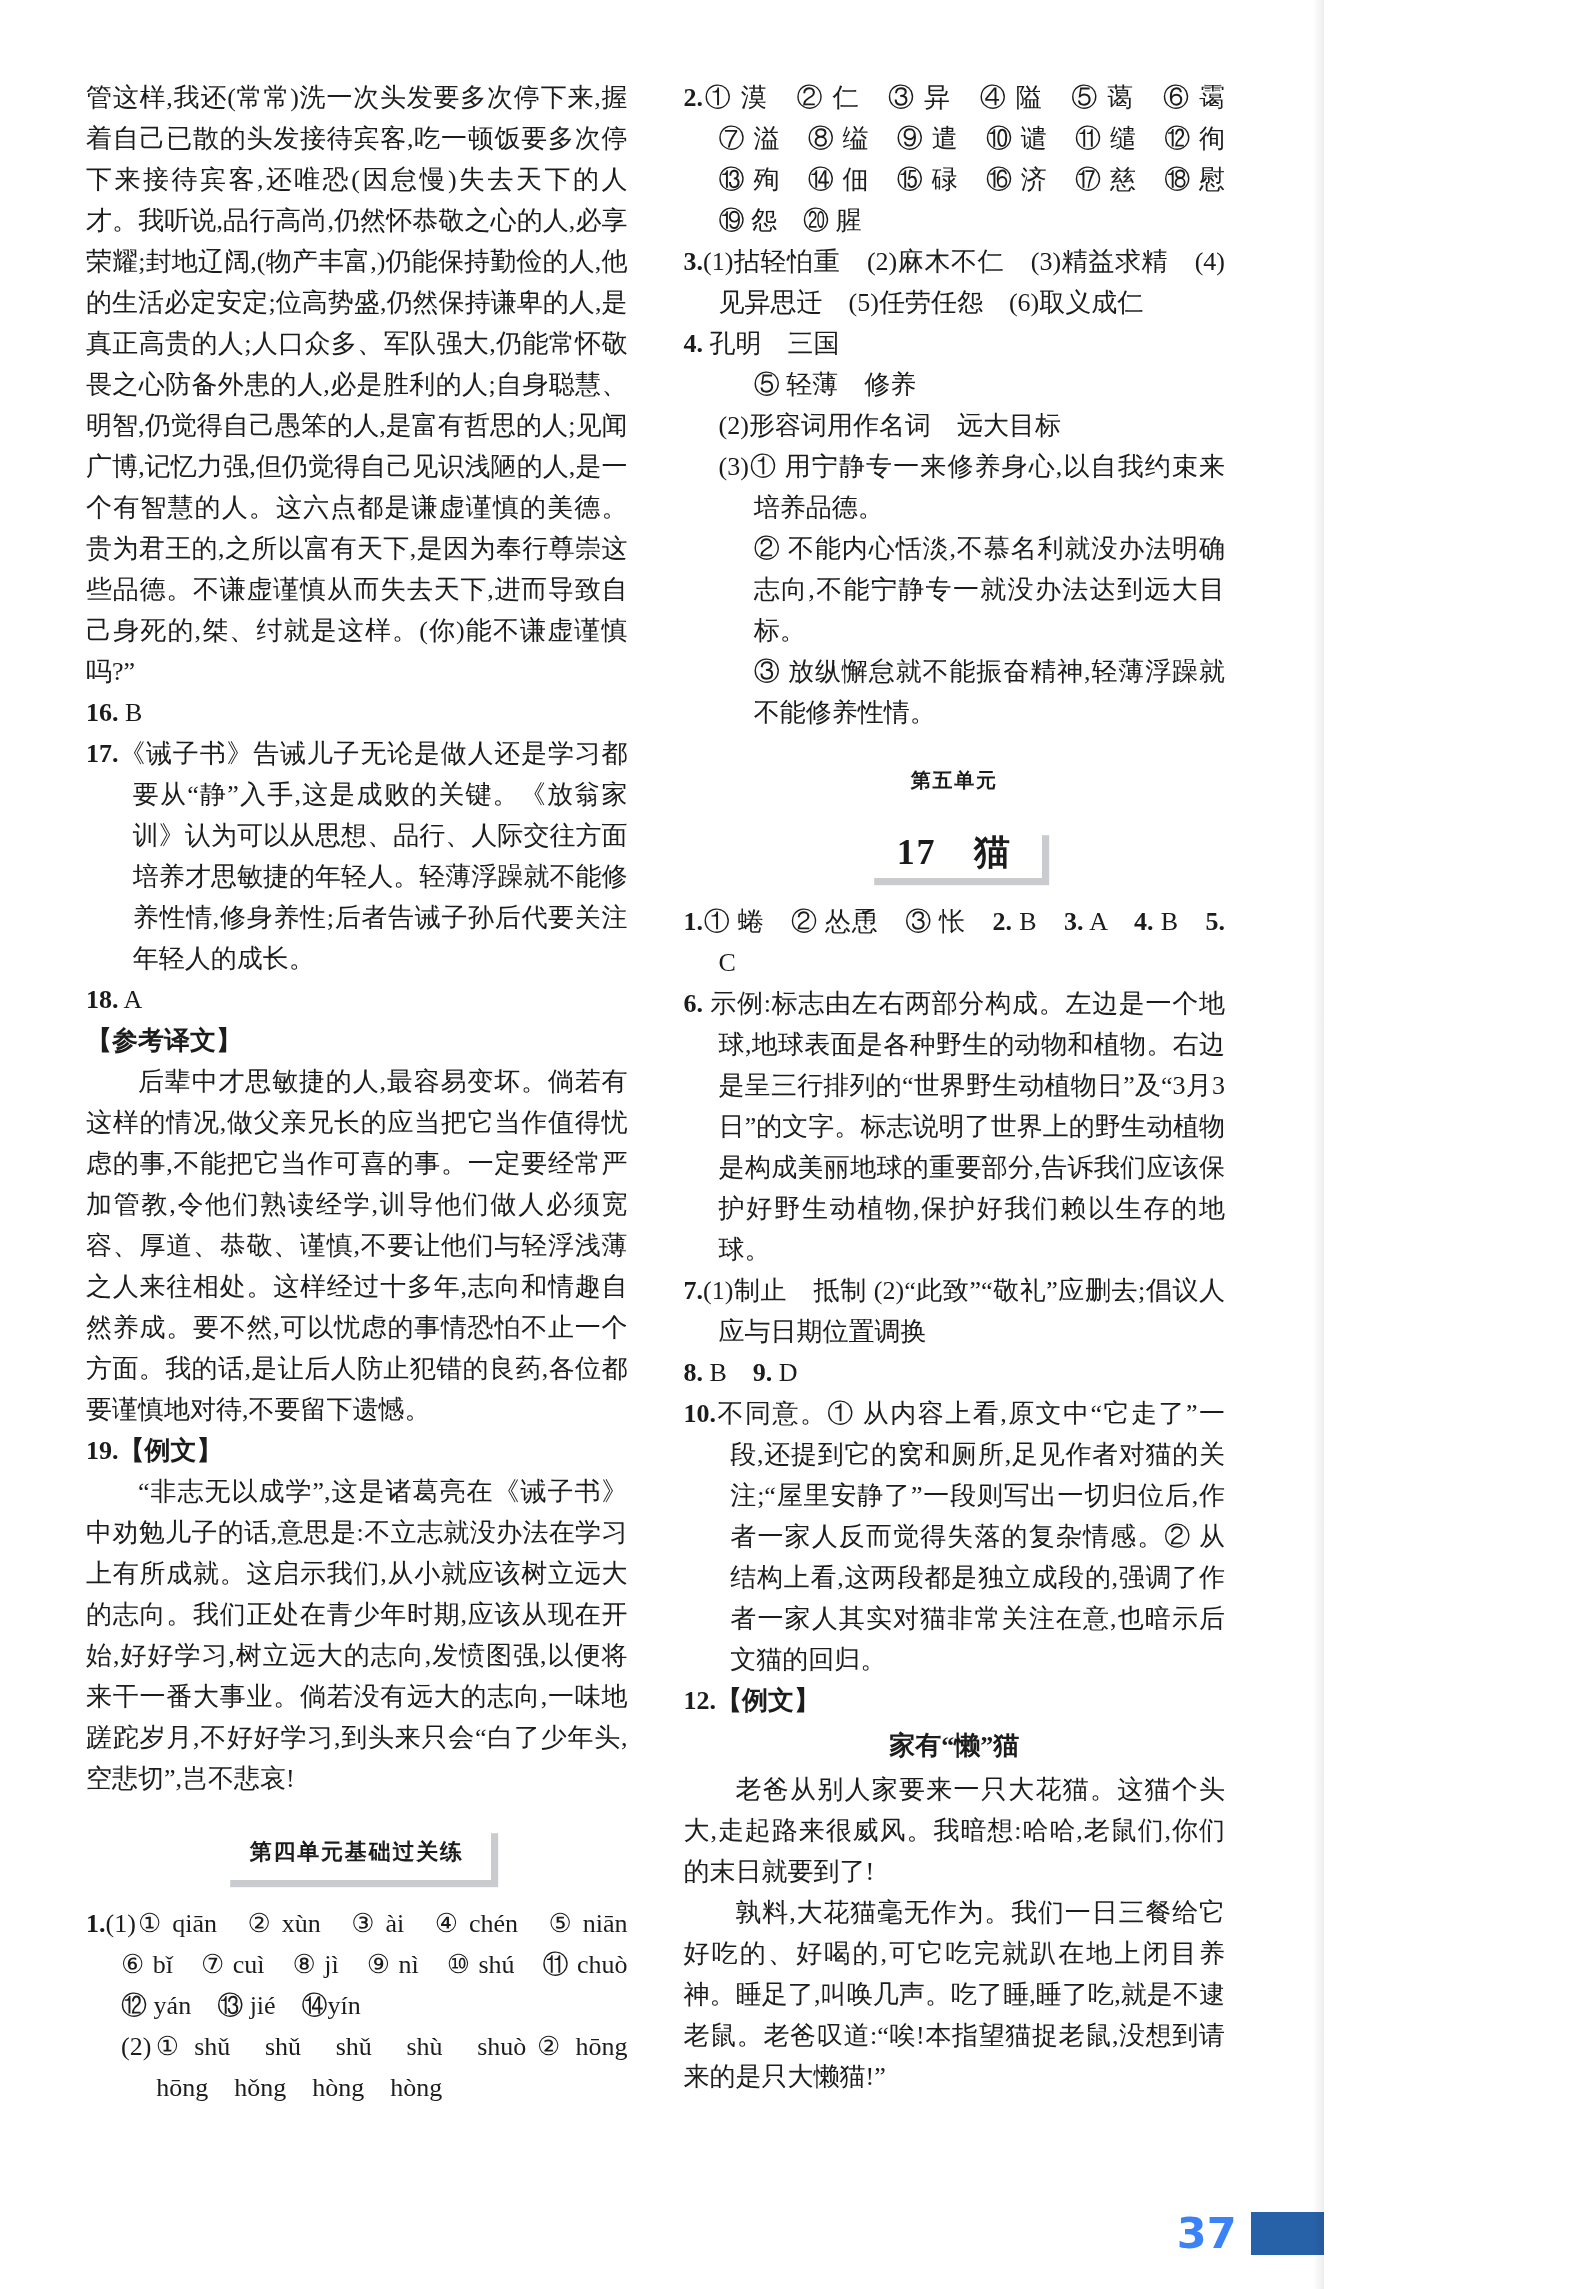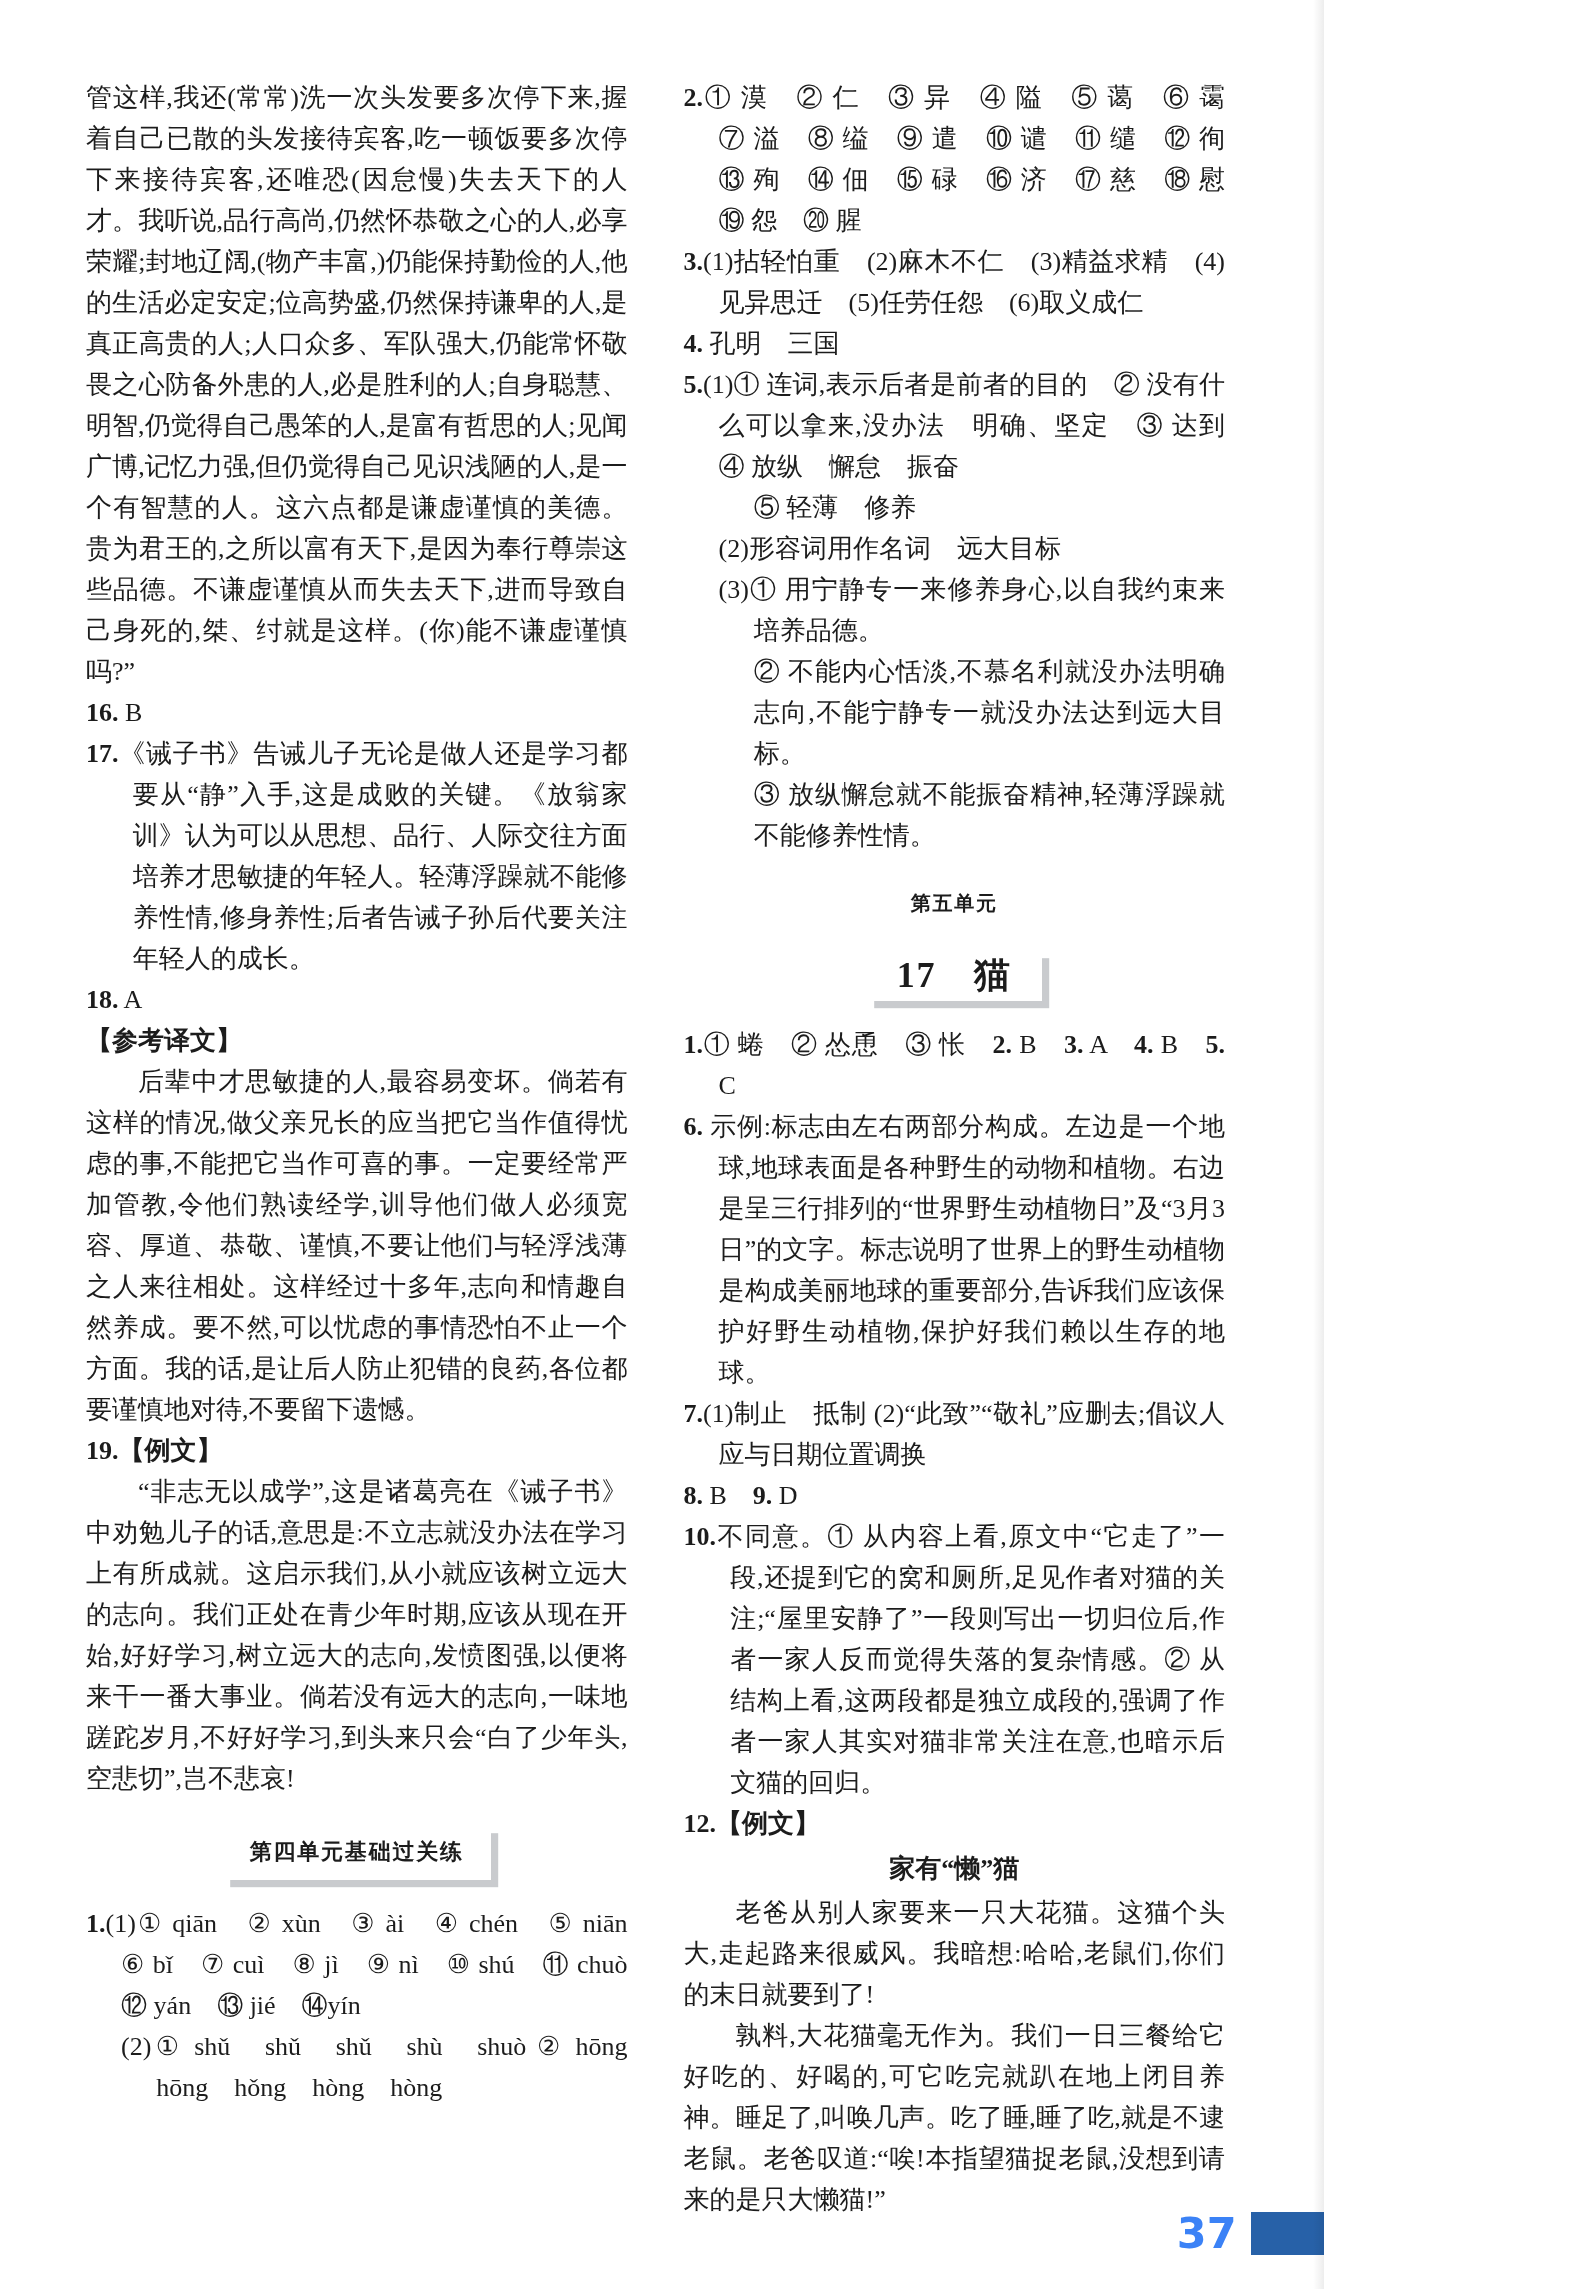--- a/index.html
+++ b/index.html
@@ -67,21 +67,20 @@
         <div class="blk item" style="padding-left: 1.8em; text-indent: -1.8em;"><span class="b">19.</span><span class="b">【例文】</span></div>
         <div class="blk para">“非志无以成学”,这是诸葛亮在《诫子书》中劝勉儿子的话,意思是:不立志就没办法在学习上有所成就。这启示我们,从小就应该树立远大的志向。我们正处在青少年时期,应该从现在开始,好好学习,树立远大的志向,发愤图强,以便将来干一番大事业。倘若没有远大的志向,一味地蹉跎岁月,不好好学习,到头来只会“白了少年头,空悲切”,岂不悲哀!</div>
         <div class="blk boxwrap"><span class="boxhead">第四单元基础过关练</span></div>
         <div class="blk item" style="padding-left: 1.35em; text-indent: -1.35em;"><span class="b">1.</span><span>(1)① qiān　② xùn　③ ài　④ chén　⑤ niān　⑥ bǐ　⑦ cuì　⑧ jì　⑨ nì　⑩ shú　⑪ chuò　⑫ yán　⑬ jié　⑭yín</span></div>
         <div class="blk line" style="padding-left: 2.7em; text-indent: -1.35em;"><span>(2)① shǔ　shǔ　shǔ　shù　shuò ② hōng　hōng　hǒng　hòng　hòng</span></div>
       </div>
     <div class="col" id="col-right">
         <div class="blk item" style="padding-left: 1.35em; text-indent: -1.35em;"><span class="b">2.</span><span>① 漠　② 仁　③ 异　④ 隘　⑤ 蔼　⑥ 霭　⑦ 溢　⑧ 缢　⑨ 遣　⑩ 谴　⑪ 缱　⑫ 徇　⑬ 殉　⑭ 佃　⑮ 碌　⑯ 济　⑰ 慈　⑱ 慰　⑲ 怨　⑳ 腥</span></div>
         <div class="blk item" style="padding-left: 1.35em; text-indent: -1.35em;"><span class="b">3.</span><span>(1)拈轻怕重　(2)麻木不仁　(3)精益求精　(4)见异思迁　(5)任劳任怨　(6)取义成仁</span></div>
         <div class="blk item" style="padding-left: 1.35em; text-indent: -1.35em;"><span class="b">4.</span><span> 孔明　三国</span></div>
-        <div class="blk item" style="padding-left: 1.35em; text-indent: -1.35em;"><span class="b">5.</span><span>(1)① 连词,表示后者是前者的目的　② 没有什么可以拿来,没办法　明确、坚定　③ 达到　④ 放纵　懈怠　振奋</span></div>
         <div class="blk line" style="padding-left: 2.7em; font-family: Liberation Serif, serif;"><span>⑤ 轻薄　修养</span></div>
         <div class="blk line" style="padding-left: 1.35em;"><span>(2)形容词用作名词　远大目标</span></div>
         <div class="blk line" style="padding-left: 2.7em; text-indent: -1.35em;"><span>(3)① 用宁静专一来修养身心,以自我约束来培养品德。</span></div>
         <div class="blk line" style="padding-left: 2.7em;"><span>② 不能内心恬淡,不慕名利就没办法明确志向,不能宁静专一就没办法达到远大目标。</span></div>
         <div class="blk line" style="padding-left: 2.7em;"><span>③ 放纵懈怠就不能振奋精神,轻薄浮躁就不能修养性情。</span></div>
         <div class="blk unit">第五单元</div>
         <div class="blk boxwrap"><span class="boxhead small">17　猫</span></div>
         <div class="blk item" style="padding-left: 1.35em; text-indent: -1.35em;"><span class="b">1.</span><span>① 蜷　② 怂恿　③ 怅　</span><span class="b">2.</span><span> B　</span><span class="b">3.</span><span> A　</span><span class="b">4.</span><span> B　</span><span class="b">5.</span><span> C</span></div>
         <div class="blk item" style="padding-left: 1.35em; text-indent: -1.35em;"><span class="b">6.</span><span> 示例:标志由左右两部分构成。左边是一个地球,地球表面是各种野生的动物和植物。右边是呈三行排列的“世界野生动植物日”及“3月3日”的文字。标志说明了世界上的野生动植物是构成美丽地球的重要部分,告诉我们应该保护好野生动植物,保护好我们赖以生存的地球。</span></div>
         <div class="blk item" style="padding-left: 1.35em; text-indent: -1.35em;"><span class="b">7.</span><span>(1)制止　抵制 (2)“此致”“敬礼”应删去;倡议人应与日期位置调换</span></div>

